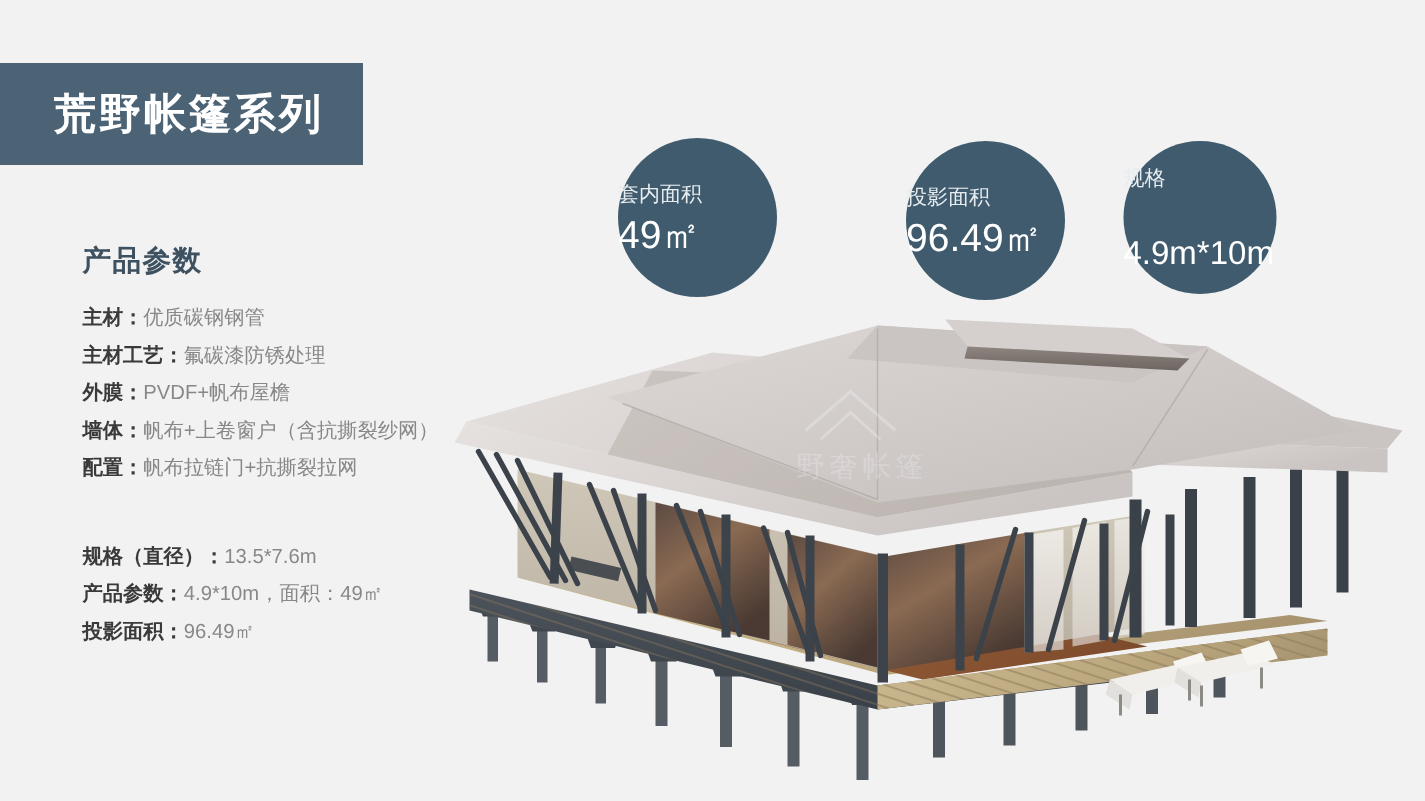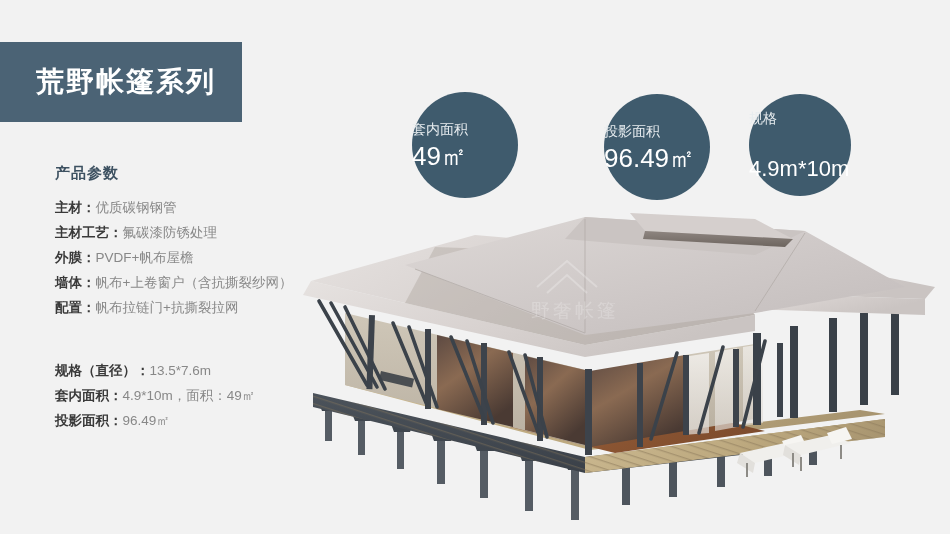--- a/index.html
+++ b/index.html
@@ -19,21 +19,21 @@
     inset: 0;
     background: #f2f2f2;
   }
 
   
   .title-banner {
     position: absolute;
     left: 0;
     top: 42px;
     width: 242px;
-    height: 80px;
+    height: 68px;
     background: #4b6375;
     display: flex;
     align-items: center;
     justify-content: center;
     box-sizing: border-box;
     padding-left: 10px;
   }
   .title-banner-text {
     color: #ffffff;
     font-size: 28px;
@@ -46,21 +46,21 @@
   
   .spec-block {
     position: absolute;
     left: 55px;
   }
   #block-product { top: 165px; }
   #block-size    { top: 358px; }
 
   .spec-heading {
     color: #3d5161;
-    font-size: 15px;
+    font-size: 19px;
     font-weight: bold;
     letter-spacing: 1px;
     margin: 0 0 13px 0;
     line-height: 1.1;
     white-space: nowrap;
   }
   .spec-row {
     font-size: 13.5px;
     line-height: 25px;
     white-space: nowrap;
@@ -152,21 +152,21 @@
     <div class="spec-row">
       <span class="spec-label">配置：</span><span class="spec-value">帆布拉链门+抗撕裂拉网</span>
     </div>
   </div>
 
   <div class="spec-block" id="block-size">
     <div class="spec-row">
       <span class="spec-label">规格（直径）：</span><span class="spec-value">13.5*7.6m</span>
     </div>
     <div class="spec-row">
-      <span class="spec-label">套内面积：</span><span class="spec-value">4.9*10m，面积：49㎡</span>
+      <span class="spec-label">产品参数：</span><span class="spec-value">4.9*10m，面积：49㎡</span>
     </div>
     <div class="spec-row">
       <span class="spec-label">投影面积：</span><span class="spec-value">96.49㎡</span>
     </div>
   </div>
 
   <div class="badge" id="badge-0" style="background: rgb(63, 91, 109);">
     <span class="badge-label">套内面积</span>
     <span class="badge-value">49㎡</span>
   </div>

